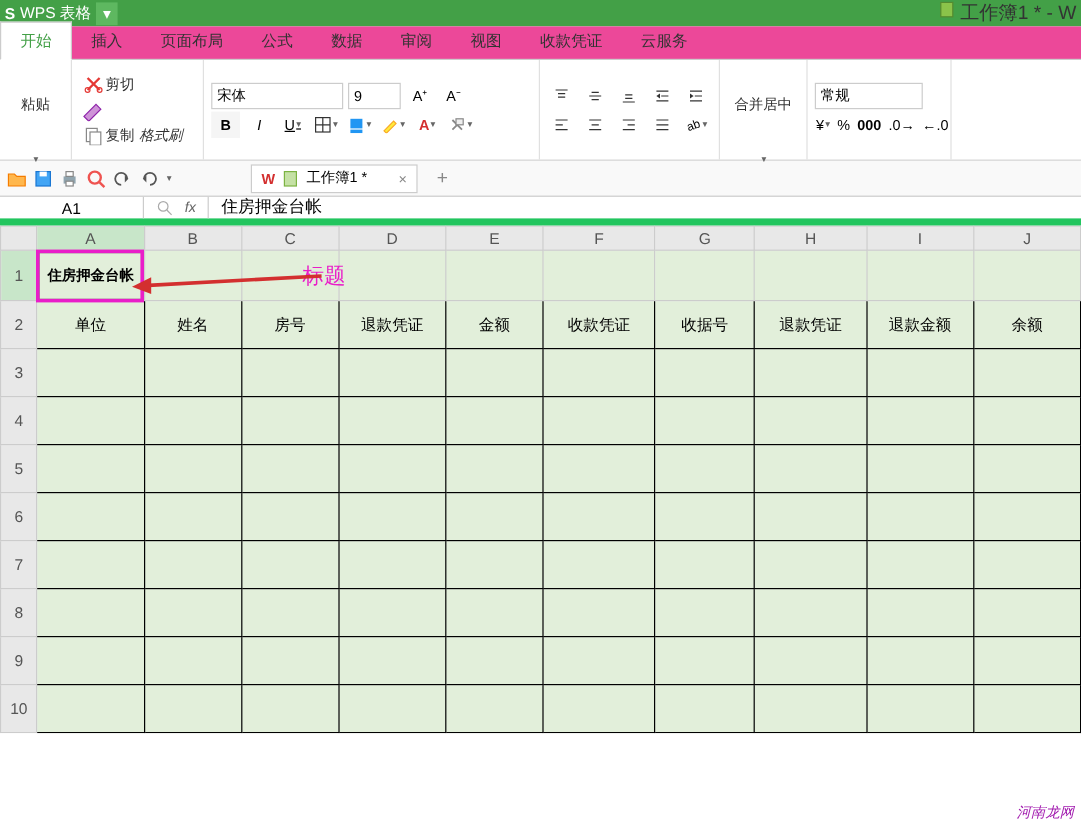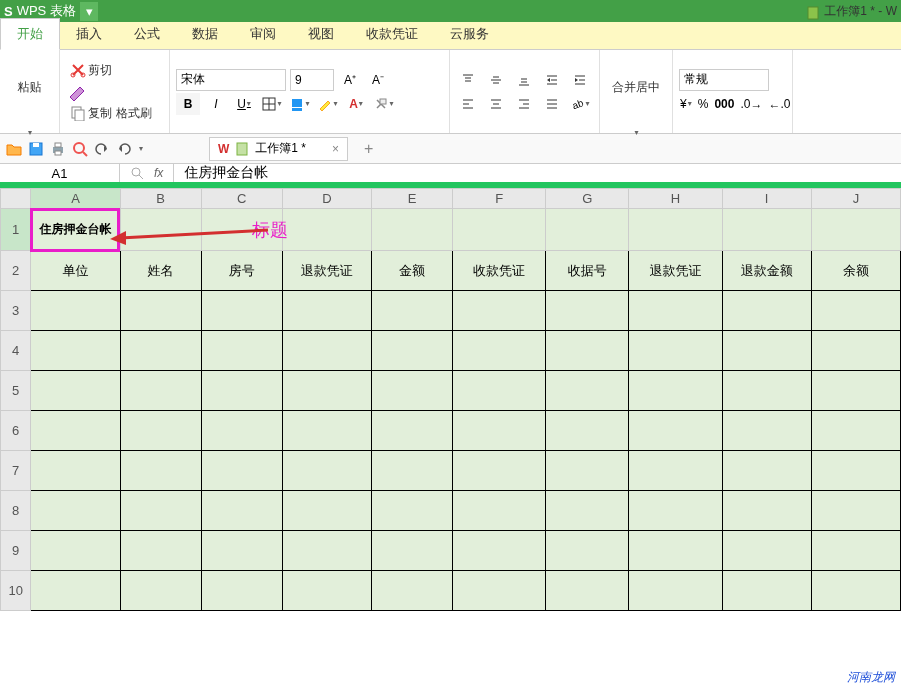--- a/index.html
+++ b/index.html
@@ -2,25 +2,25 @@
 <html><head>
 <meta charset="utf-8">
 <style>
   * { box-sizing: border-box; margin: 0; padding: 0; }
   body { font-family: "Microsoft YaHei", sans-serif; font-size: 12px; background: #fff; width: 901px; height: 692px; overflow: hidden; position: relative; }
   
   
   .title-bar { background: #43a047; height: 22px; display: flex; align-items: center; padding: 0 4px; color: #fff; font-size: 13px; justify-content: space-between; }
   .title-left { display: flex; align-items: center; gap: 4px; }
   .title-left .logo { font-weight: bold; }
-  .title-right { color: #333; display: flex; align-items: flex-end; gap: 4px; font-size: 12px; }
+  .title-right { color: #333; display: flex; align-items: flex-start; gap: 4px; font-size: 16px; }
   .dd-arrow { background: #5eb860; padding: 2px 6px; }
   
   
-  .menu-tabs { background: #fef9c3; height: 28px; display: flex; align-items: flex-end; border-bottom: 1px solid #ccc; }
+  .menu-tabs { background: #ec4899; height: 28px; display: flex; align-items: flex-end; border-bottom: 1px solid #ccc; }
   .menu-tab { padding: 6px 16px; color: #333; font-size: 13px; cursor: pointer; }
   .menu-tab.active { background: #fff; color: #43a047; border: 1px solid #ccc; border-bottom: 1px solid #fff; margin-bottom: -1px; }
   
   
   .ribbon { background: #fff; height: 84px; display: flex; border-bottom: 1px solid #ccc; }
   .ribbon-group { border-right: 1px solid #e0e0e0; padding: 4px 6px; display: flex; flex-direction: column; justify-content: center; gap: 2px; }
   .ribbon-row { display: flex; align-items: center; gap: 4px; }
   .ribbon-btn { padding: 2px 4px; display: flex; align-items: center; gap: 2px; font-size: 12px; color: #333; }
   .ribbon-btn-tall { display: flex; flex-direction: column; align-items: center; justify-content: center; padding: 4px 6px; font-size: 12px; color: #333; height: 74px; gap: 32px;}
   .font-select { border: 1px solid #ccc; height: 22px; font-size: 12px; padding: 0 4px; background: #fff; }
@@ -55,21 +55,21 @@
   .cell { background:#e2efda; height:40px;}
   .cell-bordered { border:1px solid #000 !important;}
   .row-tall .cell { height:42px;}
   .cell.selected { outline:2px solid #43a047; outline-offset:-2px;}
   
   
   .annotation-box { position:absolute; border:3px solid #e91ec9; pointer-events:none;}
   .annotation-label { position:absolute; color:#e91ec9; font-size:18px; font-weight:normal; pointer-events:none;}
   .annotation-arrow { position:absolute; pointer-events:none;}
   
-  .watermark { position:absolute; right:6px; bottom:6px; color:#1d4ed8; font-size:12px; font-style:italic;}
+  .watermark { position:absolute; right:6px; bottom:6px; color:#a21caf; font-size:12px; font-style:italic;}
   
   
   svg { display:block; }
 </style>
 </head>
 <body>
 
 <div class="title-bar">
   <div class="title-left">
     <span class="logo">S</span>
@@ -82,20 +82,21 @@
           <rect x="2" y="1" width="10" height="12" fill="#8bc34a" stroke="#558b2f"></rect>
         </svg>
     </span>
     <span>工作簿1 * - W</span>
   </div>
 </div>
 
 <div class="menu-tabs">
   <div class="menu-tab active">开始</div>
   <div class="menu-tab">插入</div>
+  <div class="menu-tab">页面布局</div>
   <div class="menu-tab">公式</div>
   <div class="menu-tab">数据</div>
   <div class="menu-tab">审阅</div>
   <div class="menu-tab">视图</div>
   <div class="menu-tab">收款凭证</div>
   <div class="menu-tab">云服务</div>
 </div>
 
 <div class="ribbon">
   <div class="ribbon-group" style="width:60px;">
@@ -124,21 +125,21 @@
             <path d="M4 14 L14 4 L18 8 L8 18 Z" fill="#ce93d8" stroke="#8e24aa"></path>
           </svg>
         </span>
     </div>
     <div class="ribbon-btn">
       <svg width="16" height="16">
           <rect x="2" y="2" width="9" height="11" fill="#fff" stroke="#888"></rect>
           <rect x="5" y="5" width="9" height="11" fill="#fff" stroke="#888"></rect>
         </svg>
       <span>复制</span>
-      <span style="margin-left:2px;">格式刷</span>
+      <span style="margin-left:2px;font-style:italic;">格式刷</span>
     </div>
   </div>
   <div class="ribbon-group" style="width:280px;">
     <div class="ribbon-row">
       <input class="font-select font-name" value="宋体" style="">
       <input class="font-select font-size" value="9" style="">
       <span class="fmt-btn">A⁺</span>
       <span class="fmt-btn">A⁻</span>
     </div>
     <div class="ribbon-row">

